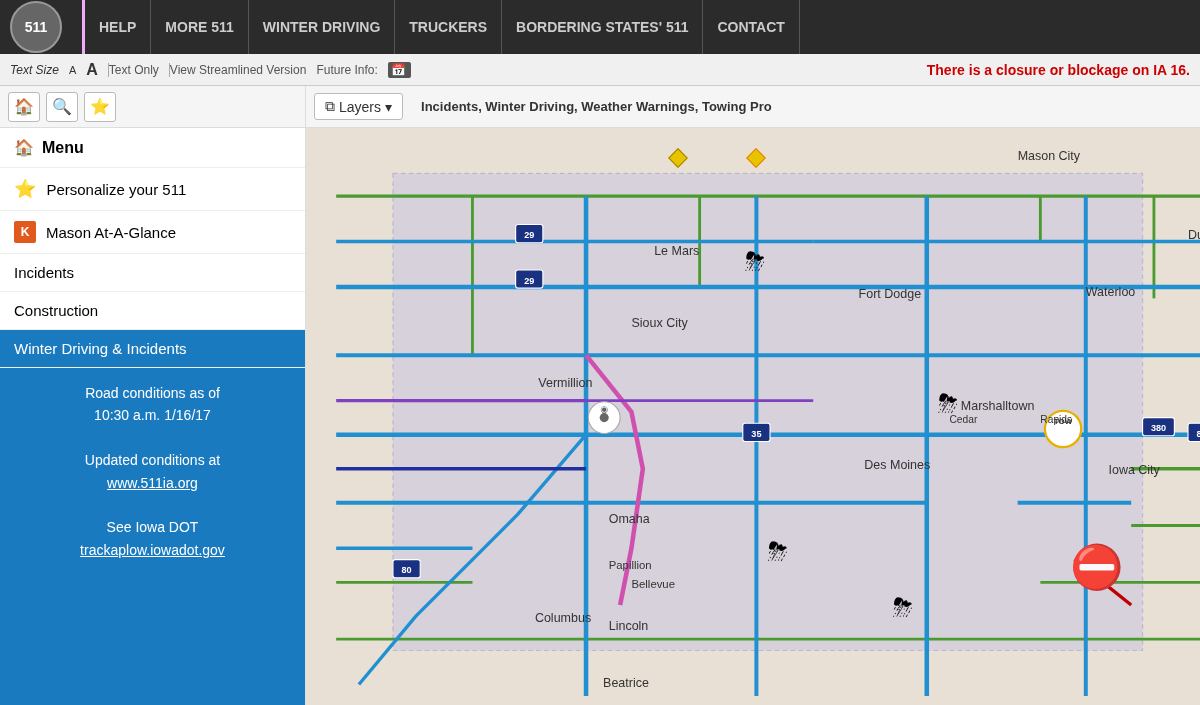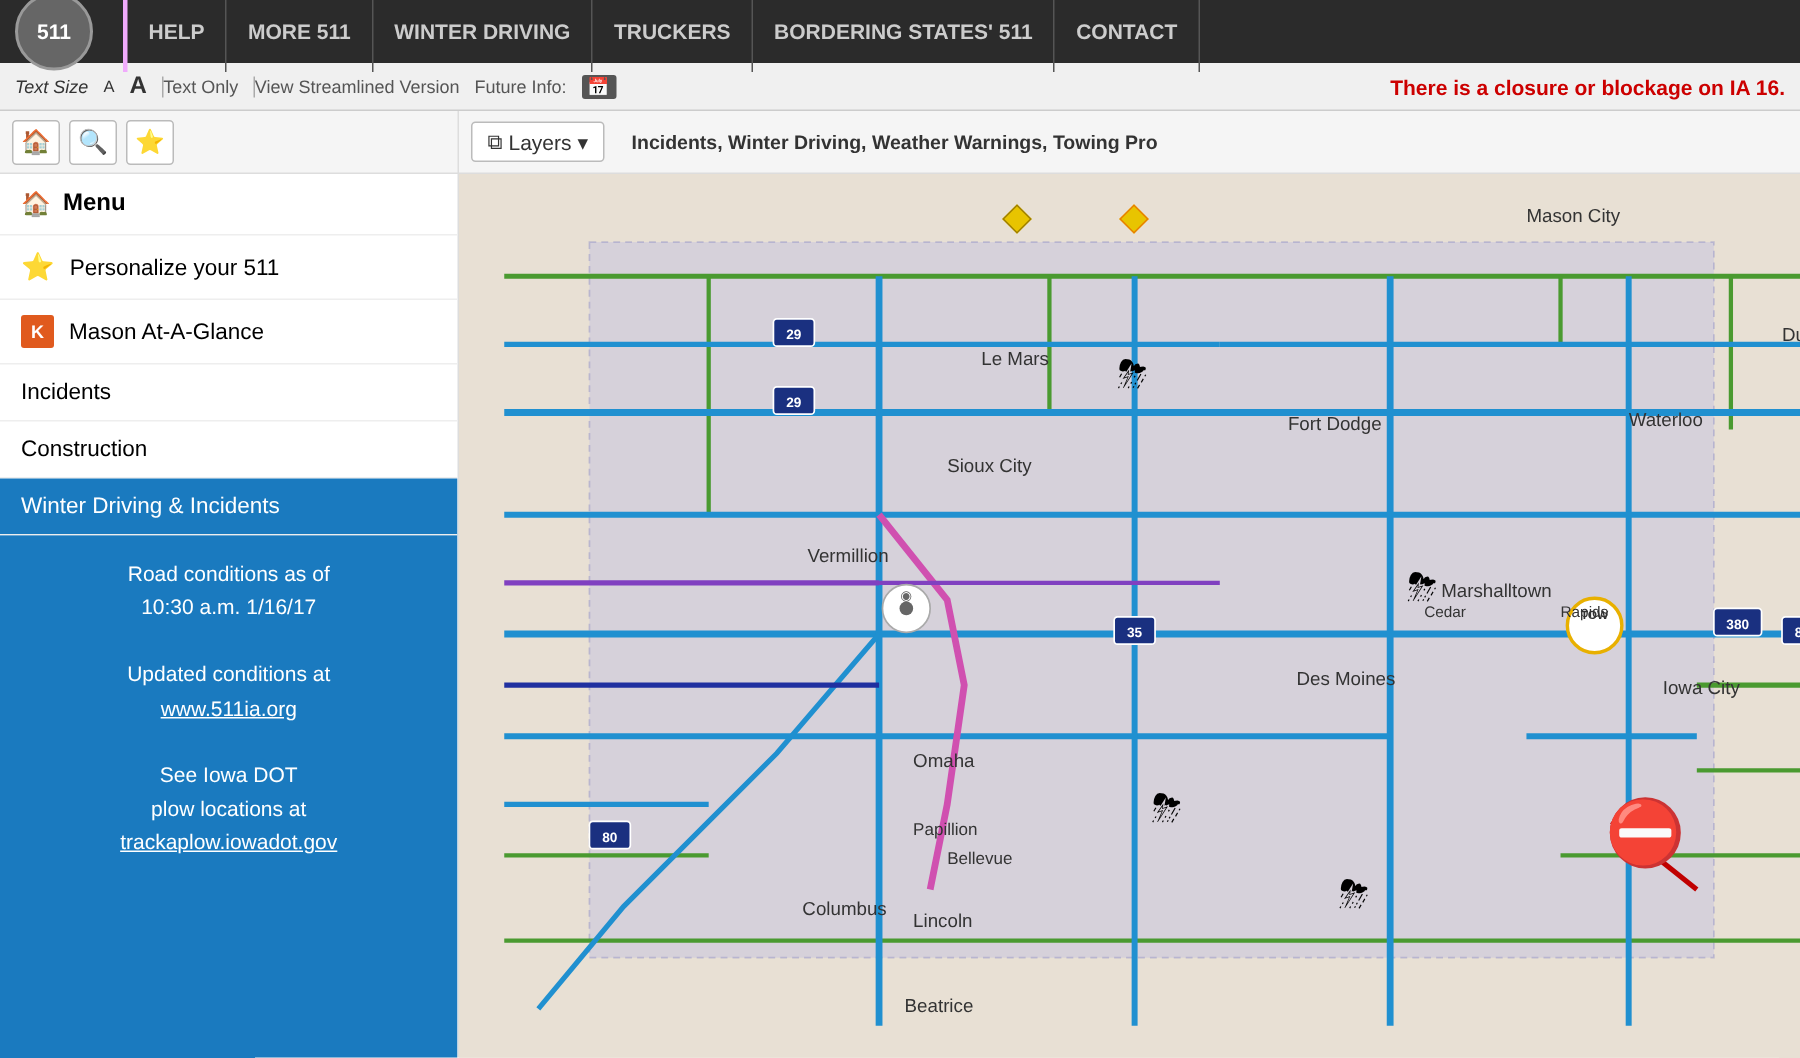--- a/index.html
+++ b/index.html
@@ -1,21 +1,21 @@
 <!DOCTYPE html>
 <html><head>
   <meta charset="utf-8">
   <style>
     * { box-sizing: border-box; margin: 0; padding: 0; }
     body { font-family: Arial, sans-serif; width: 1200px; height: 705px; overflow: hidden; background: #fff; }
 
     
     #top-nav {
       background: #2b2b2b;
-      height: 42px;
+      height: 54px;
       display: flex;
       align-items: center;
       padding: 0 10px;
       gap: 0;
     }
     #logo-area {
       display: flex;
       align-items: center;
       margin-right: 20px;
     }
@@ -375,21 +375,20 @@
     </div>
 
     <div class="info-box">
       <div>Road conditions as of</div>
       <div>10:30 a.m. 1/16/17</div>
       <br>
       <div>Updated conditions at</div>
       <div style="text-decoration:underline;cursor:pointer;">www.511ia.org</div>
       <br>
       <div>See Iowa DOT</div>
-      <div>plow locations at</div>
       <div style="text-decoration:underline;cursor:pointer;">trackaplow.iowadot.gov</div>
     </div>
   </div>
 
   <div id="map-area">
 
     <svg id="map-svg" viewBox="0 0 894 545" preserveAspectRatio="xMidYMid slice">
 
       <rect width="894" height="545" fill="#e8e0d4"></rect>
 

